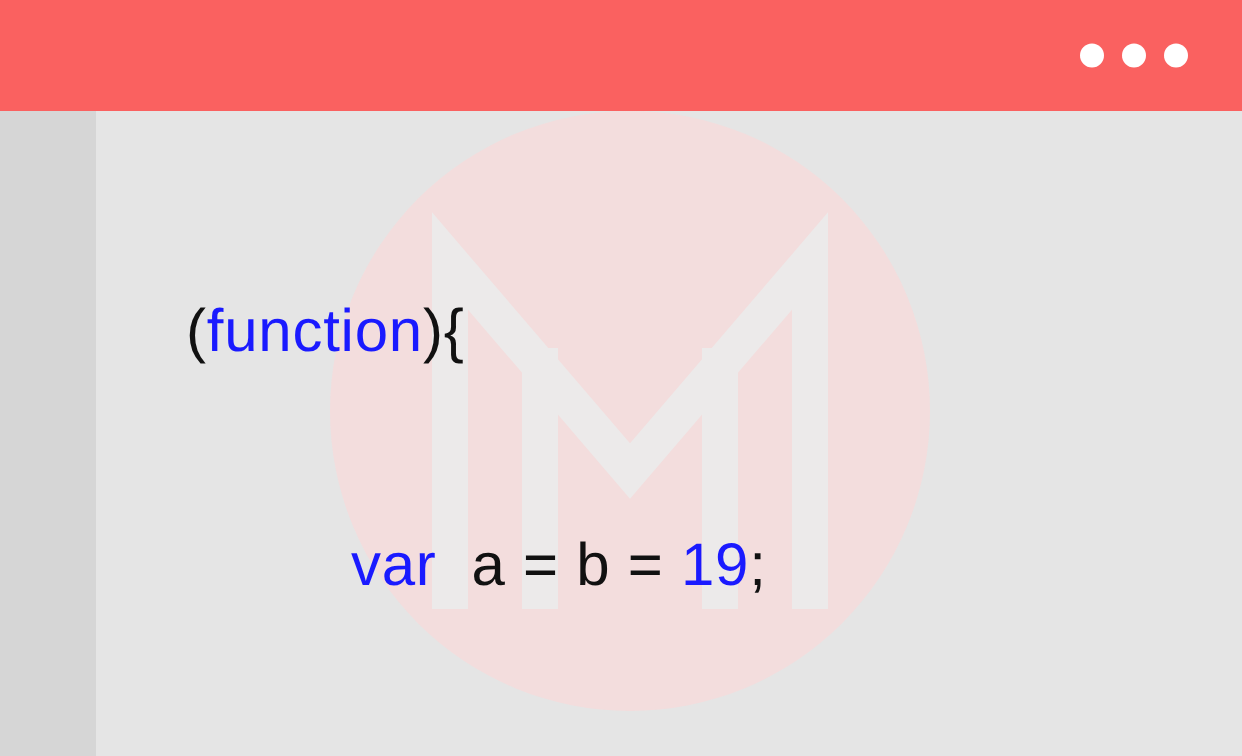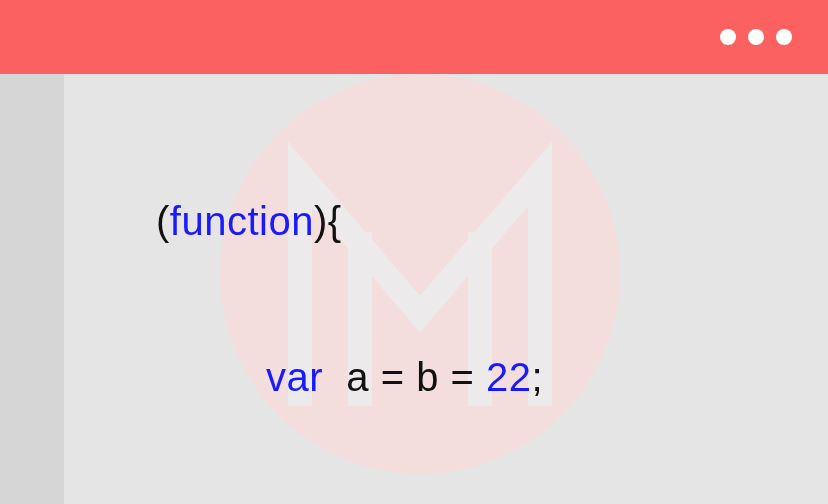--- a/index.html
+++ b/index.html
@@ -34,21 +34,20 @@
     position: absolute;
     left: 0; top: 0; bottom: 0;
     width: 64px;
     background: #d6d6d6;
   }
   .code-area {
     position: absolute;
     left: 64px; right: 0; top: 0; bottom: 0;
     background: #e5e5e5;
     overflow: hidden;
-    padding-left: 32px;
   }
   
   .wm {
     position: absolute;
     left: 146px;
     top: -10px;
     width: 420px;
     height: 420px;
   }
   .wm svg { width: 100%; height: 100%; }
@@ -91,20 +90,20 @@
         <g stroke="#eceaea" stroke-width="24" fill="none" stroke-linecap="square">
           <path d="M90 330 L90 110 L210 250 L330 110 L330 330"></path>
           <path d="M150 330 L150 180"></path>
           <path d="M270 330 L270 180"></path>
         </g>
       </svg>
     </div>
 
     <div class="code">
 <span class="line"><span>(</span><span class="kw">function</span><span>){</span></span>
-<span class="line"><span class="indent1"><span class="kw">var</span><span>  a = b = </span><span class="kw">22</span><span>;</span></span></span>
+<span class="line"><span class="indent1"><span class="kw">var</span><span>  a = b = </span><span class="kw">19</span><span>;</span></span></span>
 <span class="line"><span class="indent2">})();</span></span>
 
 
     </div>
 
   </div>
 </div>
 
 </body></html>

